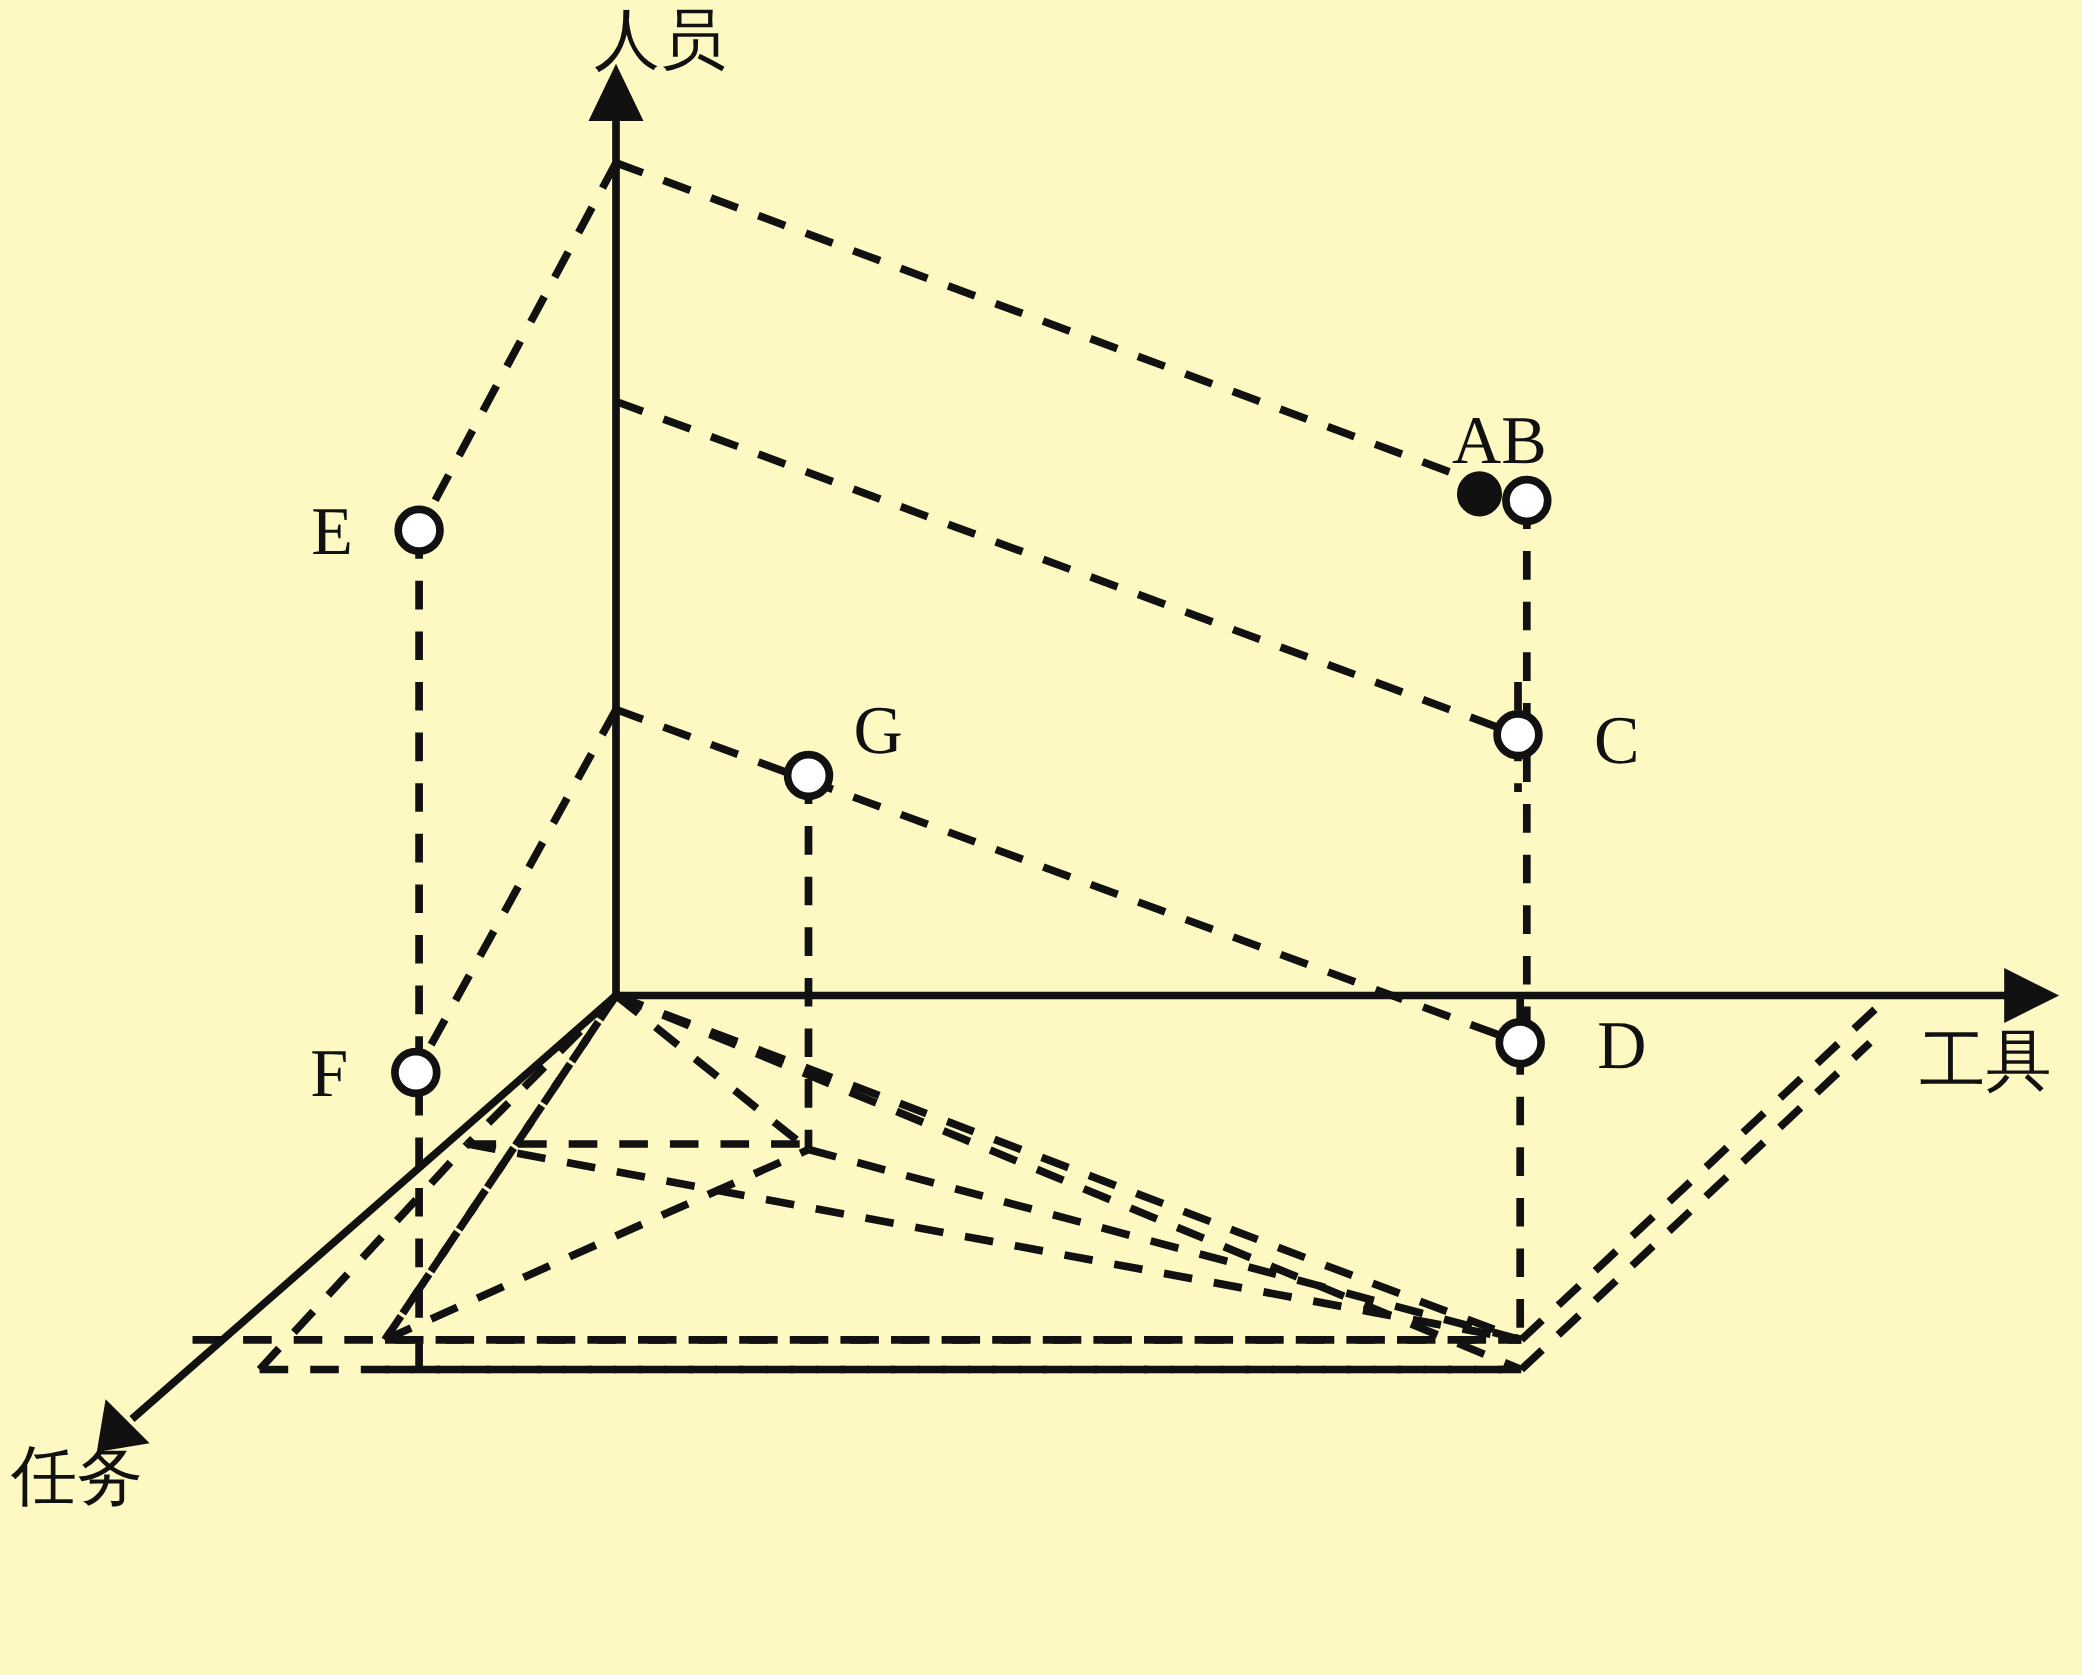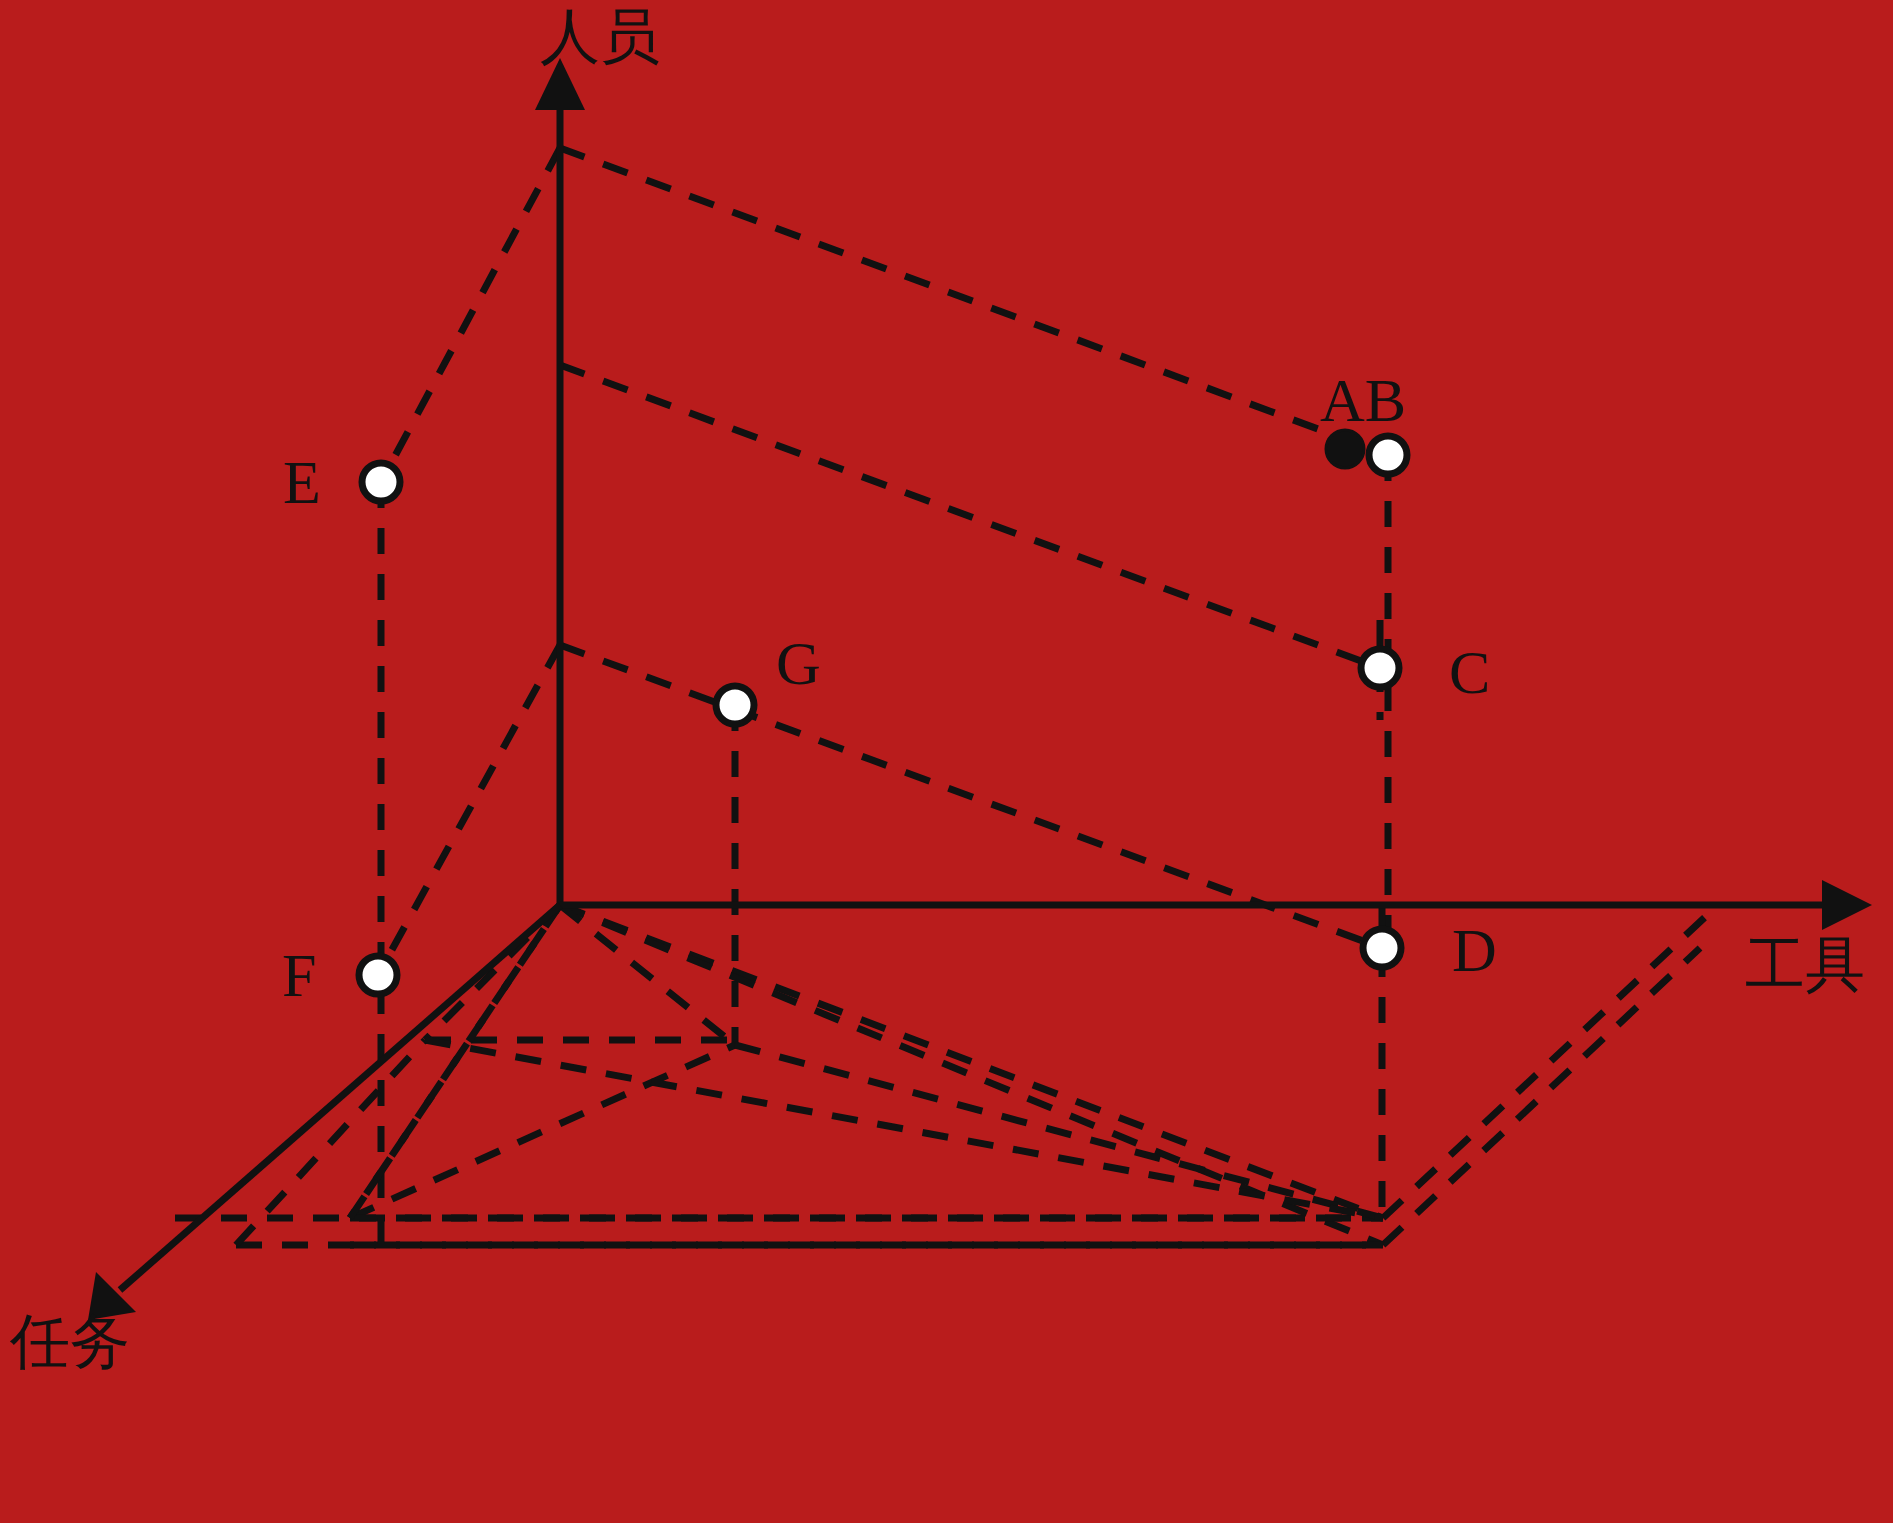--- a/index.html
+++ b/index.html
@@ -7,21 +7,21 @@
     padding: 0;
     background: #ffffff;
   }
   body {
     font-family: "Liberation Serif", "DejaVu Serif", serif;
   }
   #stage {
     position: relative;
     width: 1893px;
     height: 1523px;
-    background: #b91c1c;
+    background: #fef9c3;
     overflow: hidden;
   }
   svg.diagram {
     position: absolute;
     left: 0;
     top: 0;
     width: 1893px;
     height: 1523px;
     display: block;
   }

